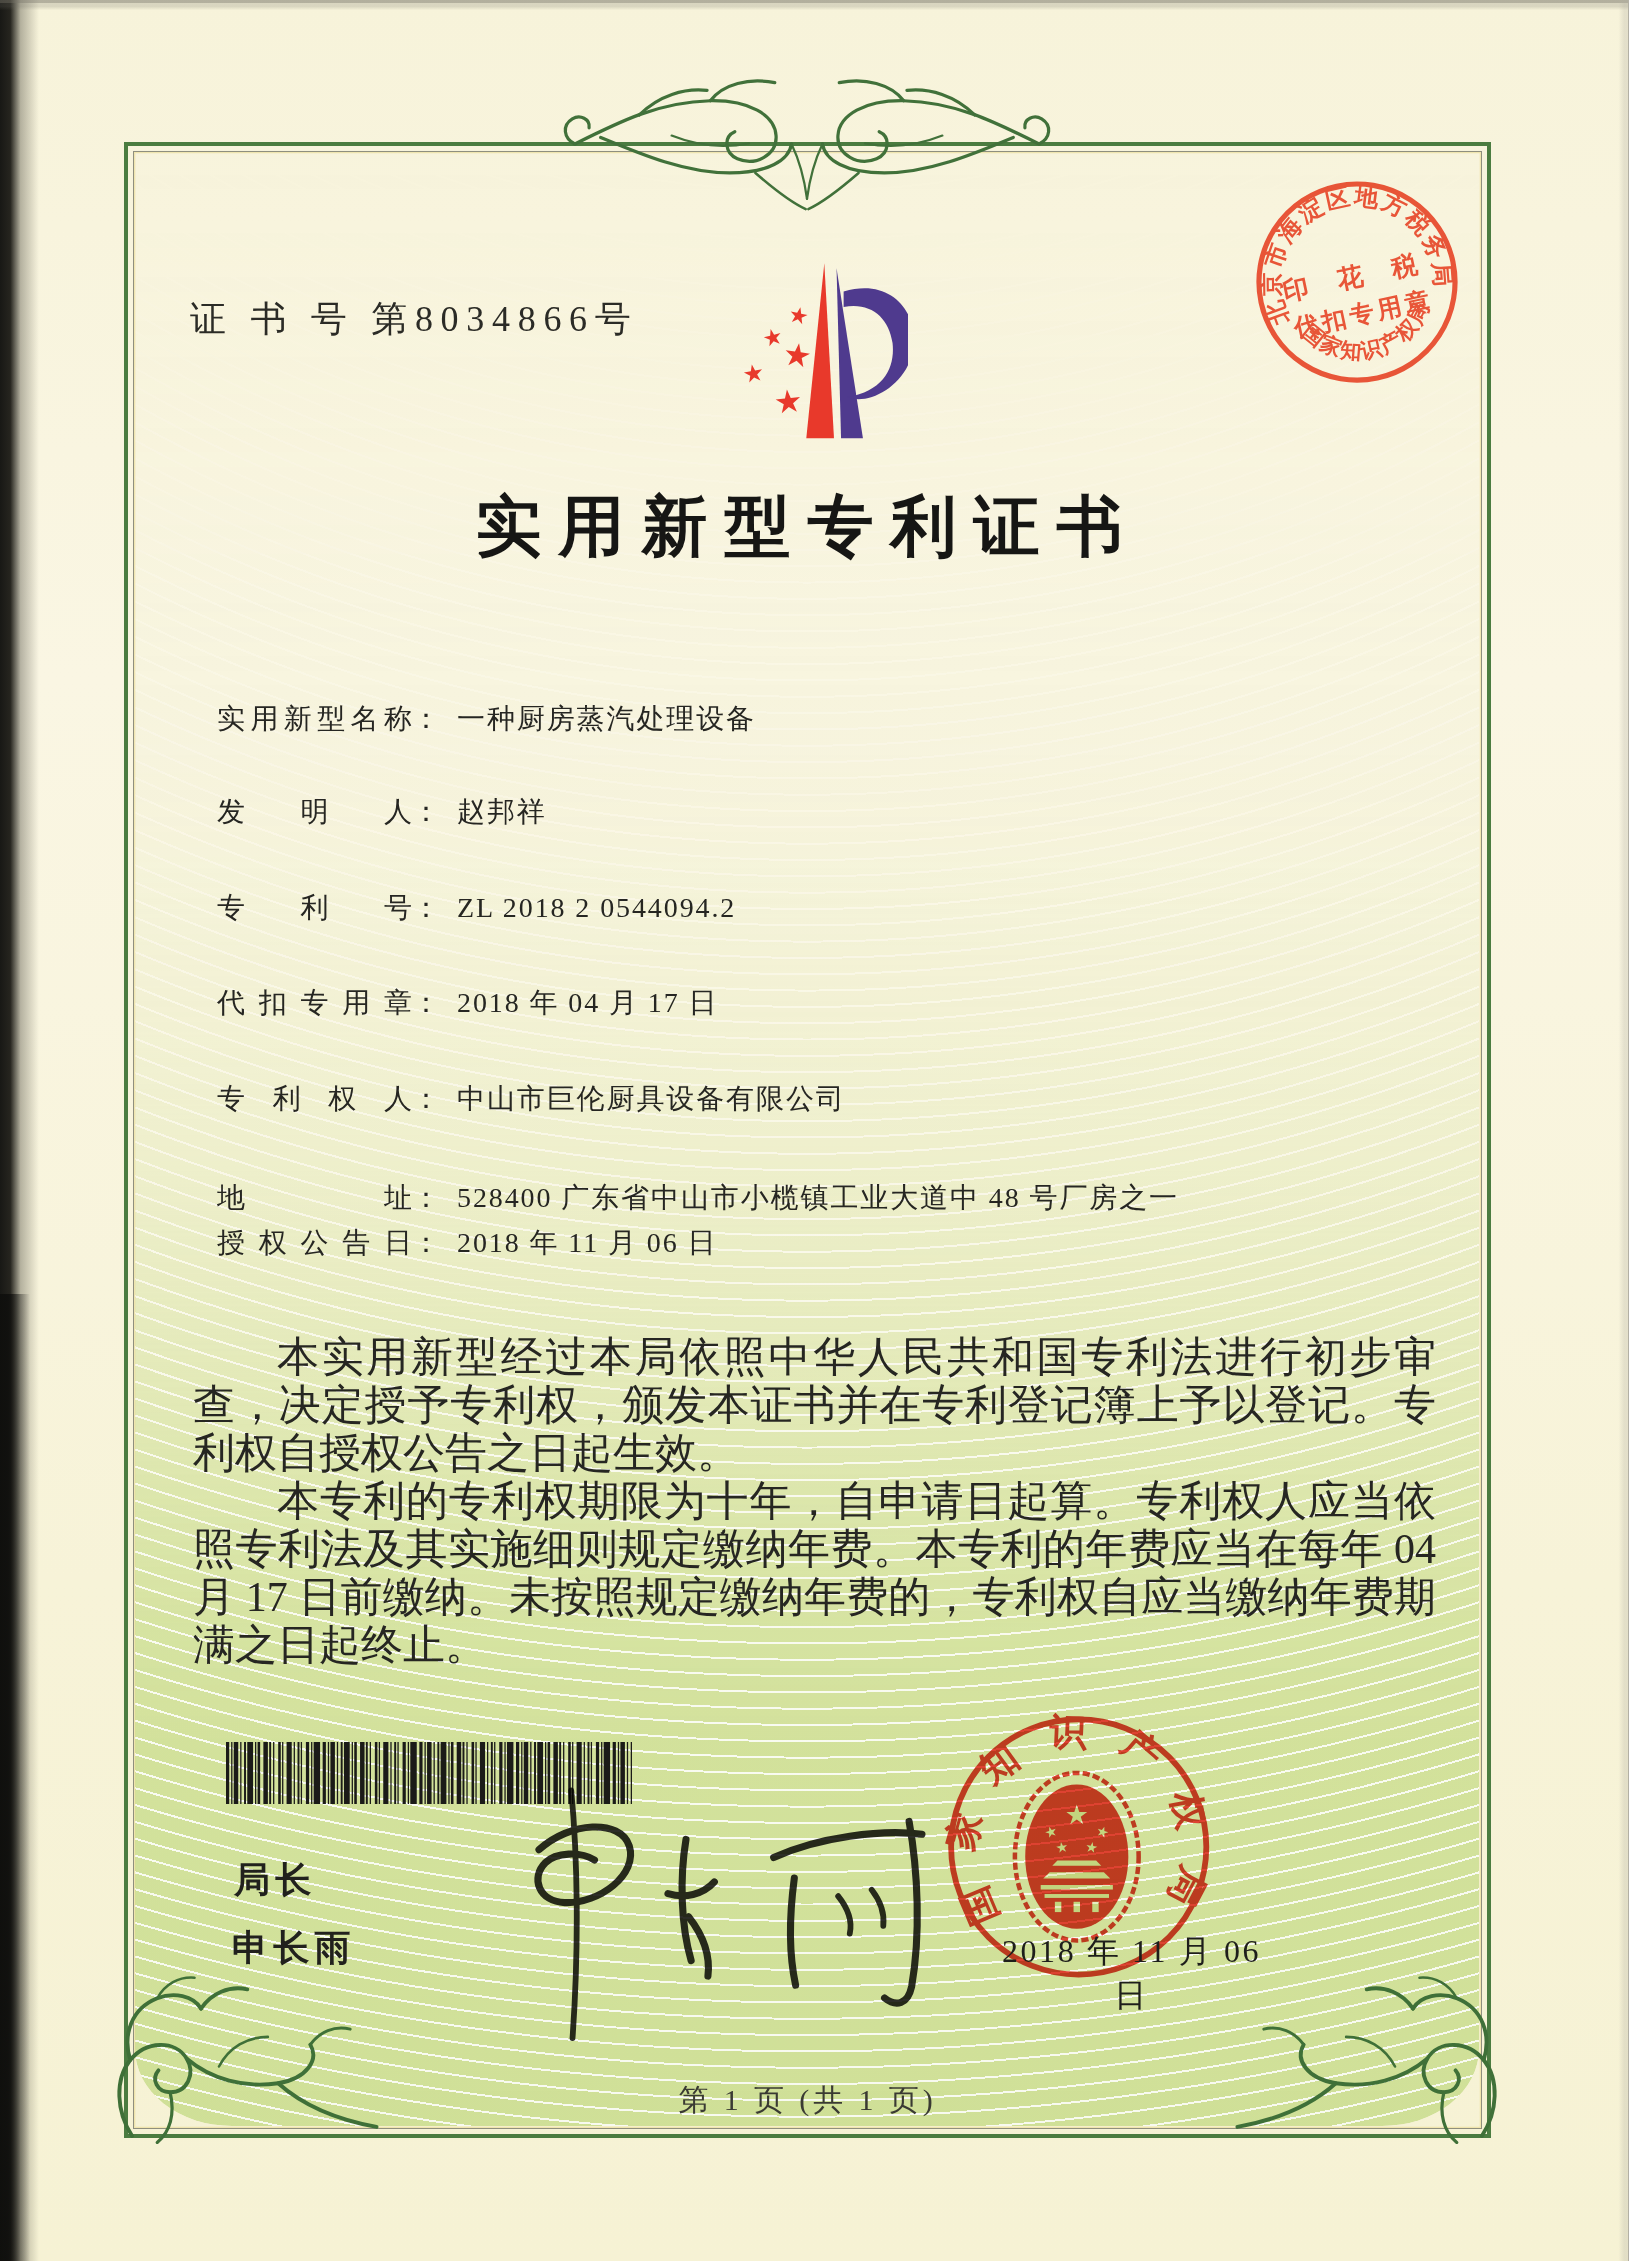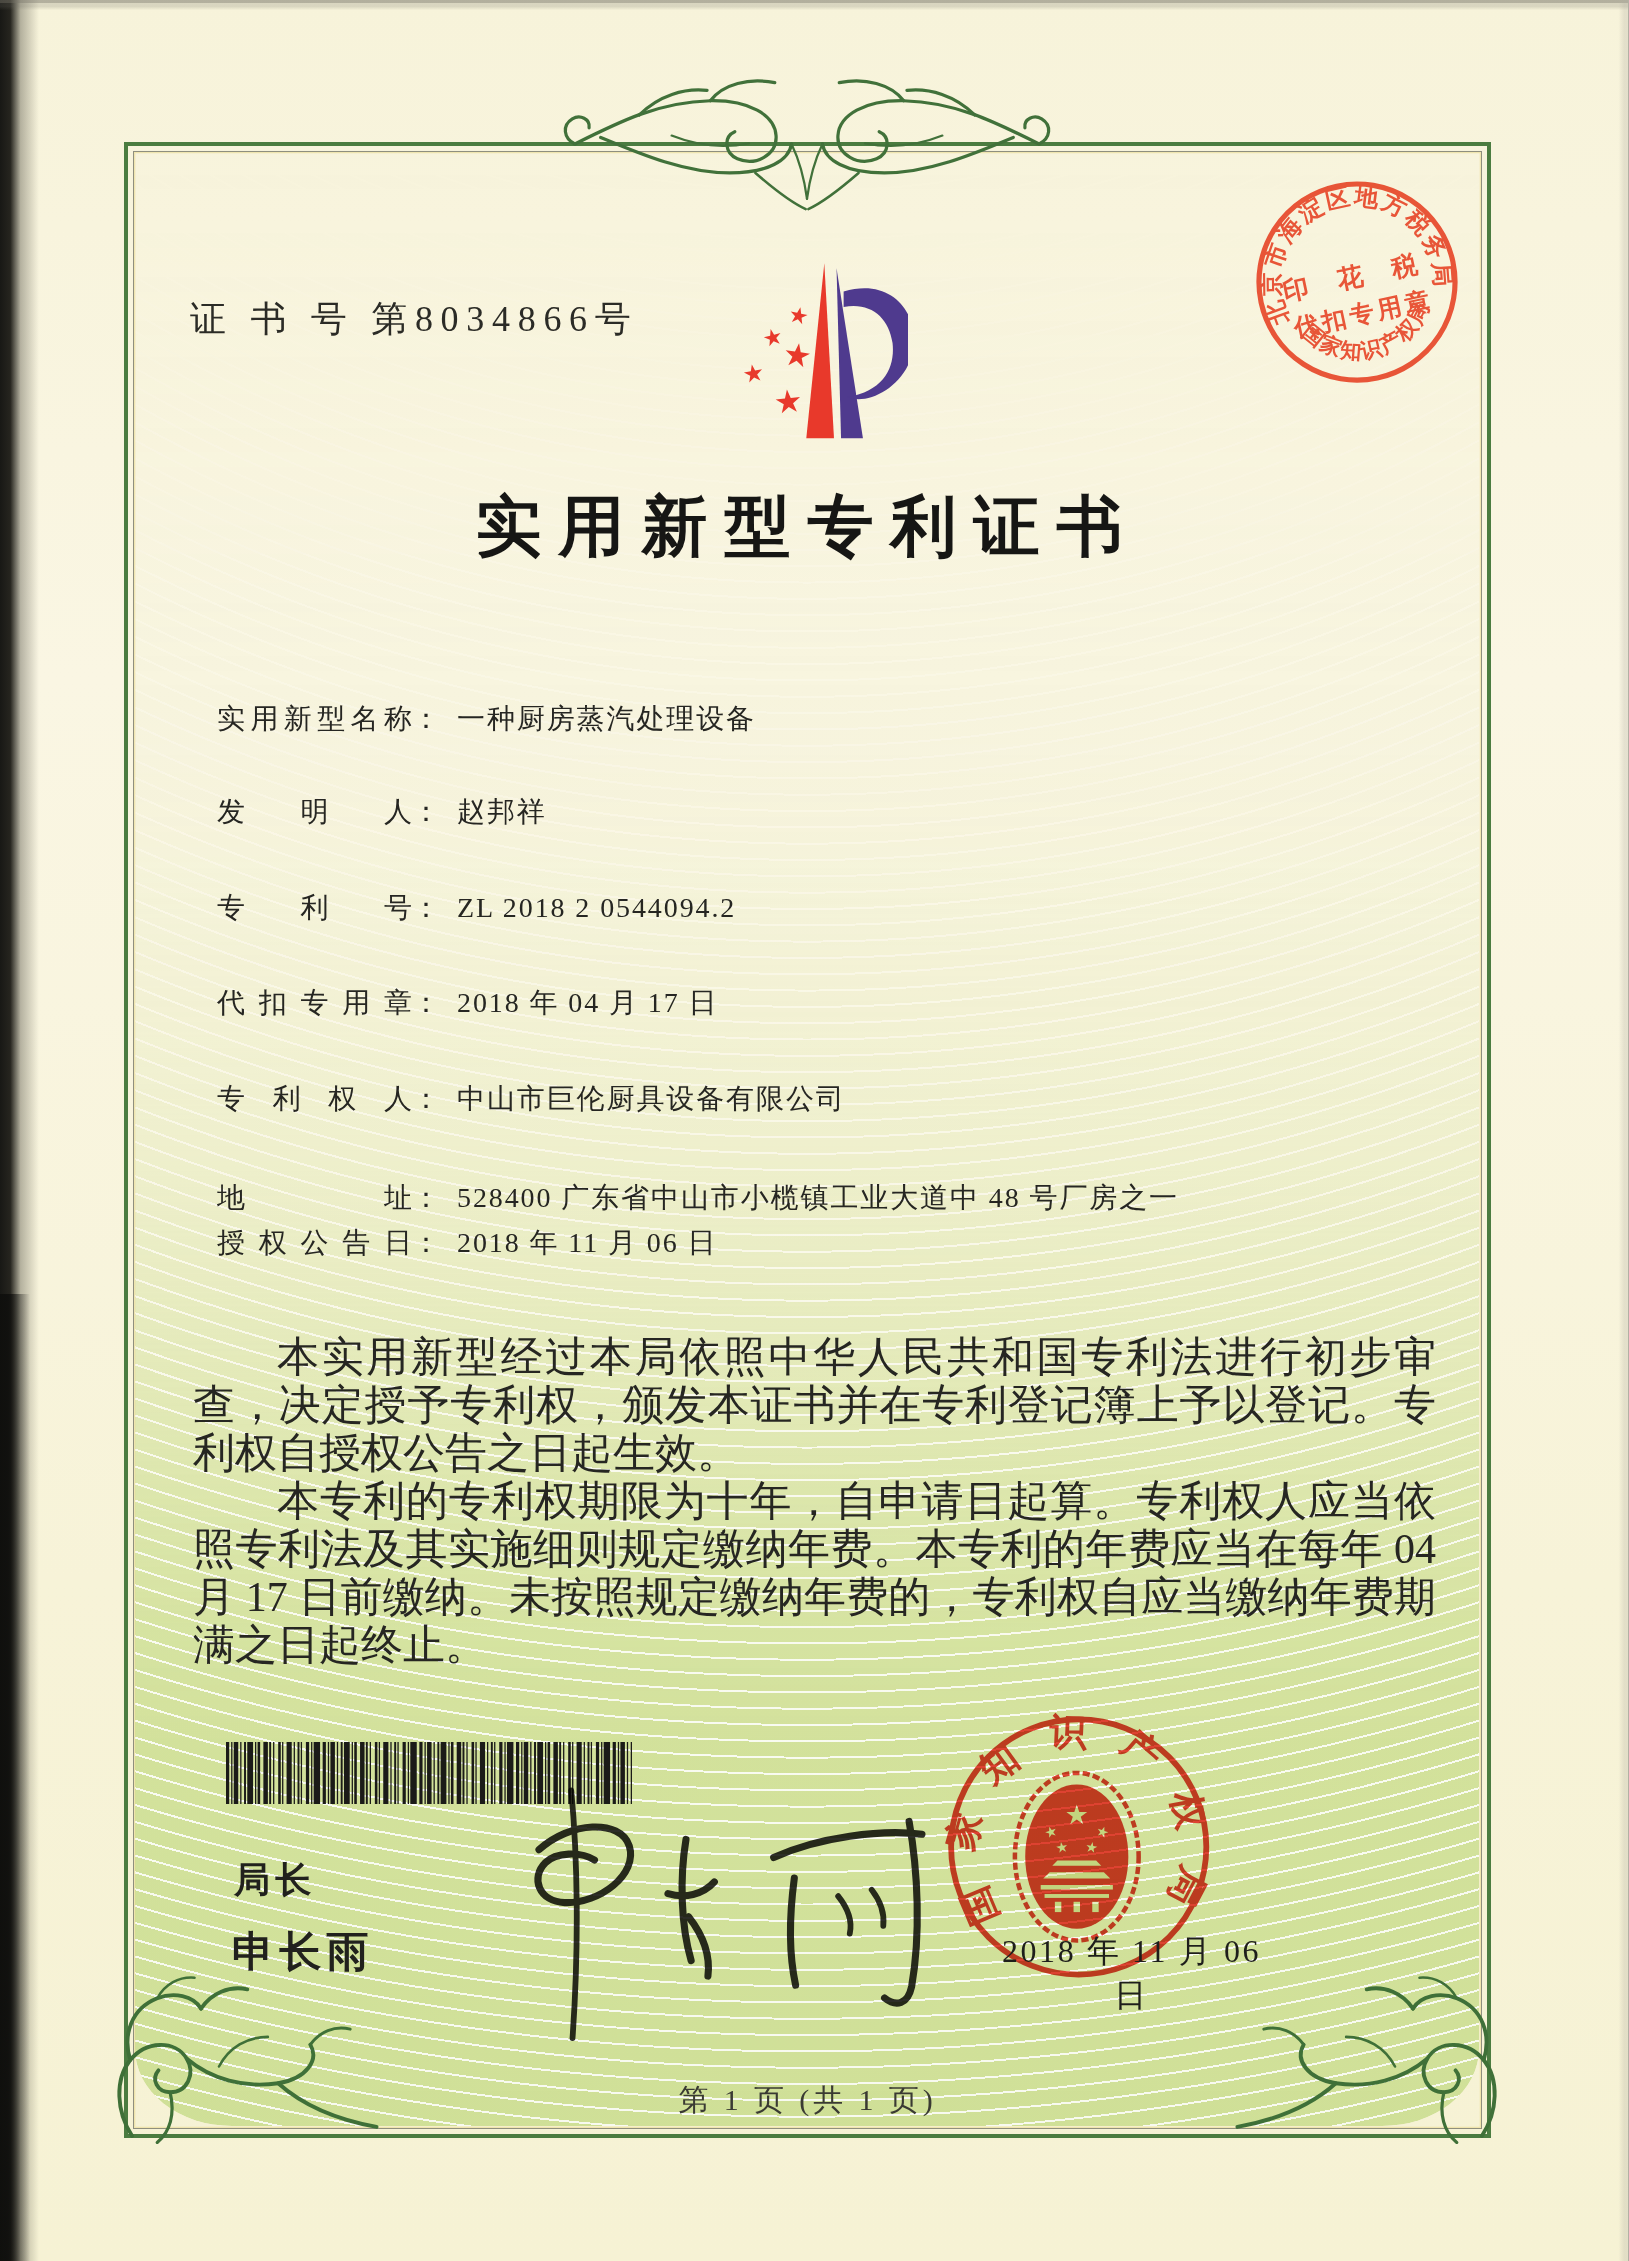--- a/index.html
+++ b/index.html
@@ -38,21 +38,21 @@
   .row{left:217px;height:45px;font-size:28px;line-height:45px;white-space:nowrap;}
   .lbl{display:inline-block;width:195px;text-align:justify;text-align-last:justify;vertical-align:top;}
   .colon{display:inline-block;vertical-align:top;}
   .val{display:inline-block;margin-left:17px;vertical-align:top;letter-spacing:1.9px;}
   #grant-no-field{position:absolute;left:916px;top:0;}
   #paras{left:193px;top:1333px;width:1243px;font-size:42px;line-height:48px;text-align:justify;}
   #paras p{margin:0;text-indent:2em;}
   #footer{left:0;top:2080px;width:1615px;text-align:center;font-size:30px;letter-spacing:3.9px;color:#3a3a33;}
   #director-title{left:234px;top:1856px;font-size:36px;font-weight:bold;letter-spacing:5.2px;
        font-family:"Liberation Sans","DejaVu Sans",sans-serif;color:#21211d;text-align:right;}
-  #director-name{left:232px;top:1924px;font-size:42px;font-weight:bold;letter-spacing:5.2px;
+  #director-name{left:232px;top:1924px;font-size:36px;font-weight:bold;letter-spacing:5.2px;
        font-family:"Liberation Sans","DejaVu Sans",sans-serif;color:#21211d;}
   #seal-date{left:980px;top:1930px;width:303px;text-align:center;font-size:32px;letter-spacing:2.6px;color:#1e1e1b;}
   .stamp{mix-blend-mode:multiply;}
   svg text{font-family:"Liberation Serif","DejaVu Serif",serif;}
 </style>
 </head>
 <body>
 
 <div class="abs" id="paper"></div>
 <div class="abs" id="green-zone">

